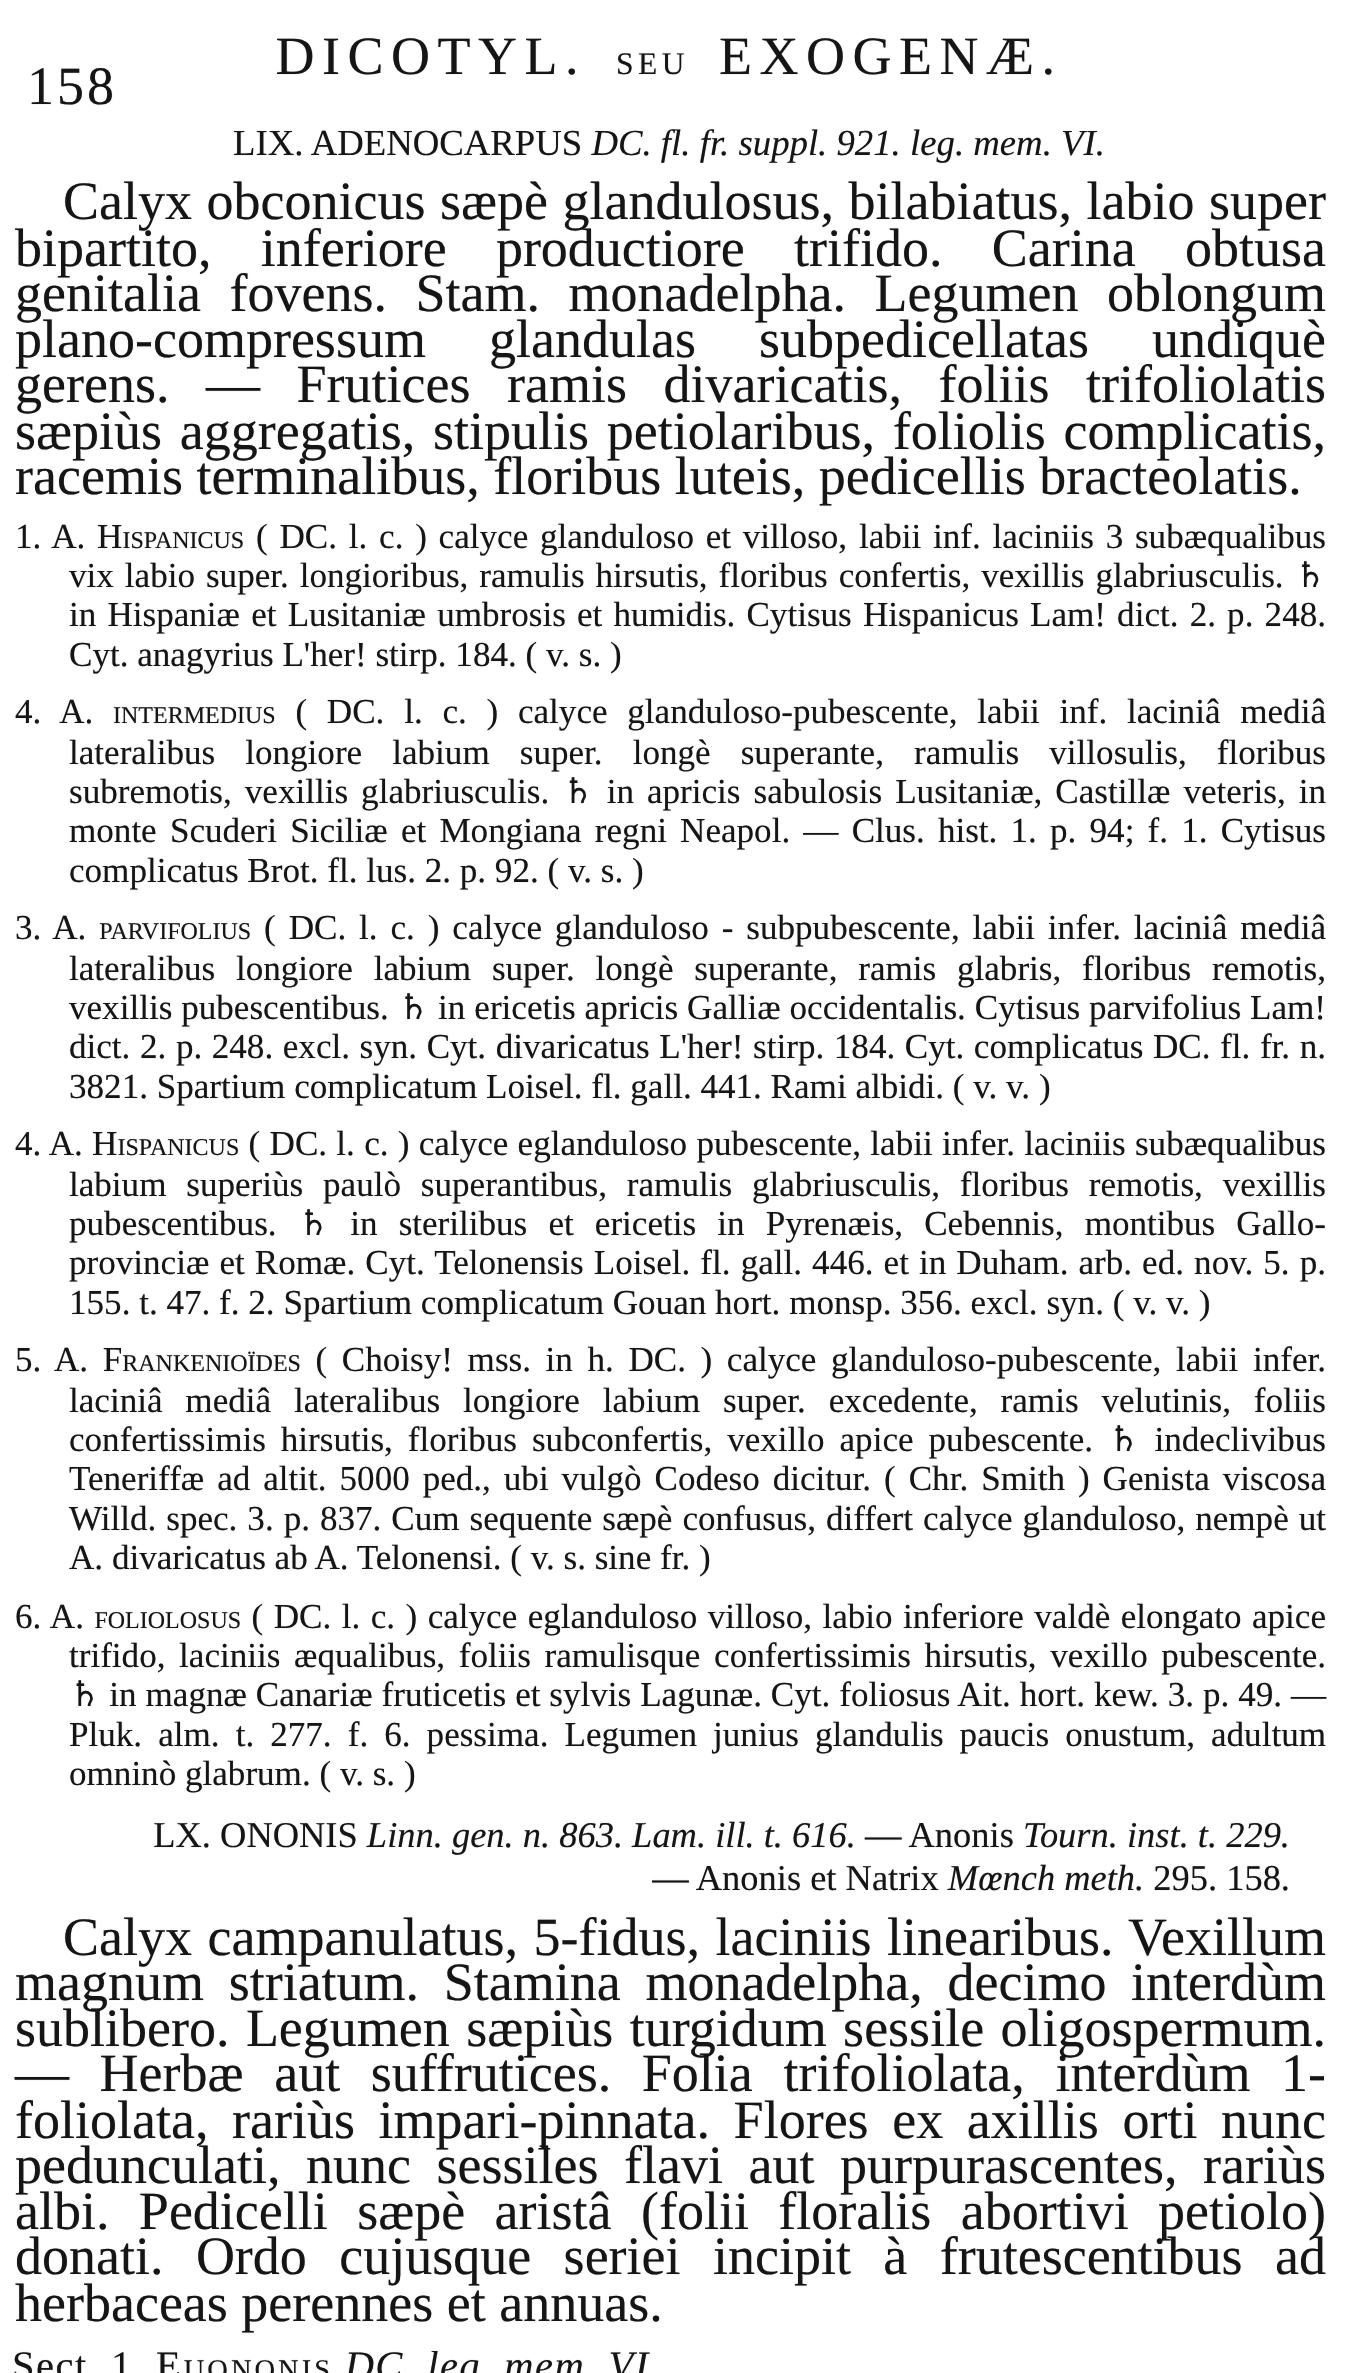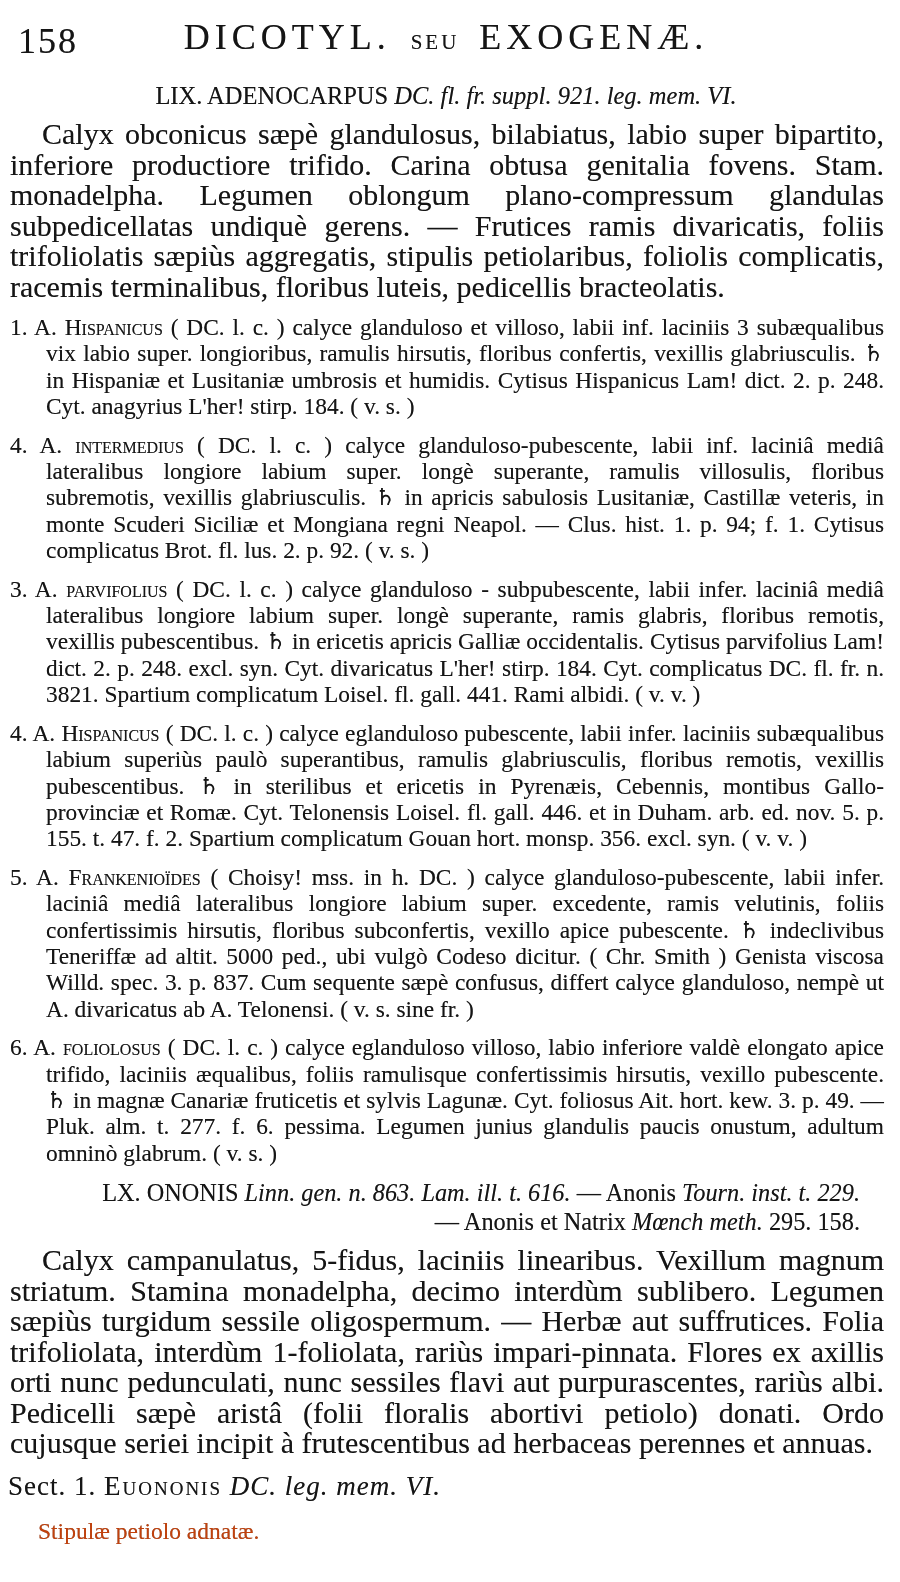--- a/index.html
+++ b/index.html
@@ -25,21 +25,21 @@
 
   
   .header {
     position: relative;
     height: 52px;
     margin-top: 6px;
   }
   .page-number {
     position: absolute;
     left: 10px;
-    top: 4px;
+    top: 20px;
     font-size: 36px;
     letter-spacing: 2px;
   }
   .running-title {
     text-align: center;
     font-size: 36px;
     letter-spacing: 5px;
     white-space: nowrap;
   }
   .running-title .big { font-size: 36px; }
@@ -54,21 +54,21 @@
   .genus-heading {
     text-align: center;
     font-size: 24.5px;
     margin-top: 14px;
     white-space: nowrap;
   }
   .genus-heading .cit { font-style: italic; }
 
   
   .genus-desc {
-    font-size: 30px;
+    font-size: 36px;
     line-height: 30.5px;
     text-align: justify;
     text-indent: 32px;
     margin: 9px 0 4px 2px;
   }
 
   
   .species-list { margin-top: 8px; }
   .species-entry {
     font-size: 23.4px;

